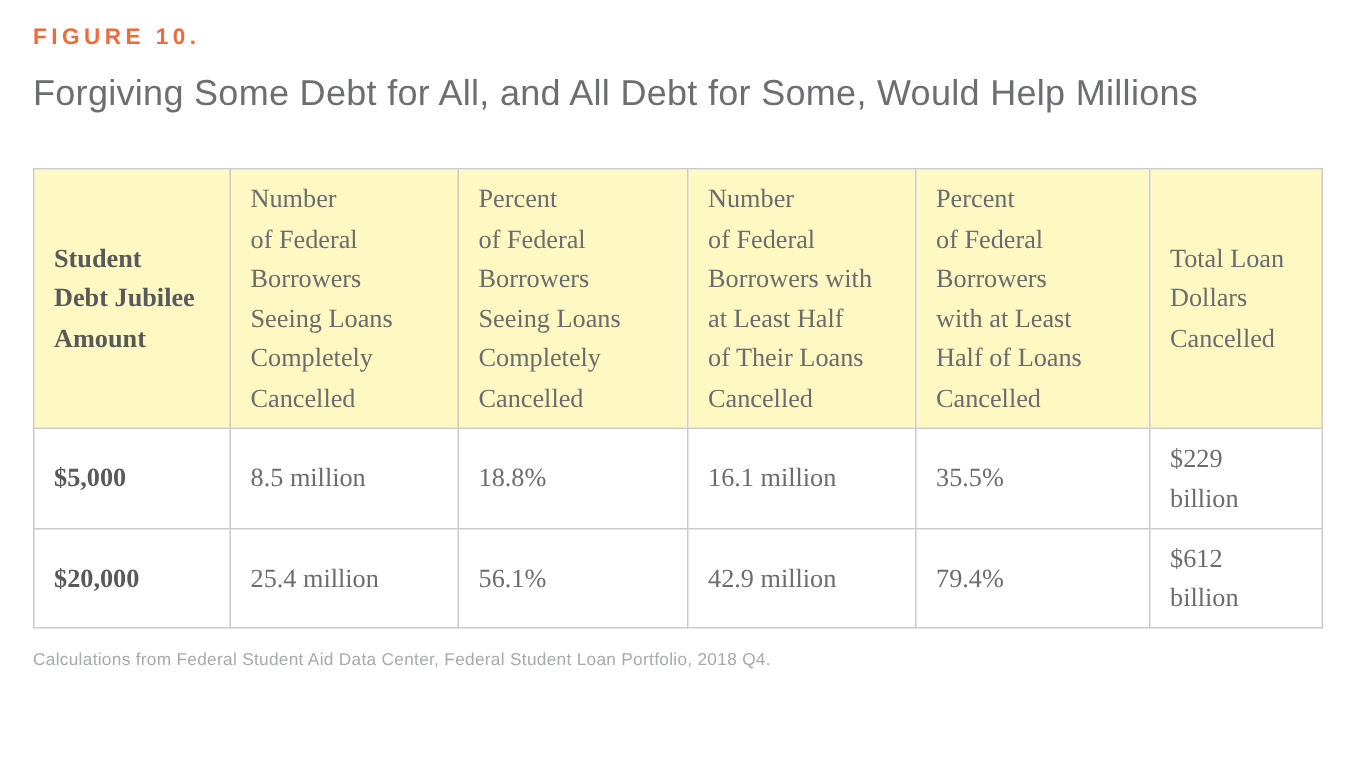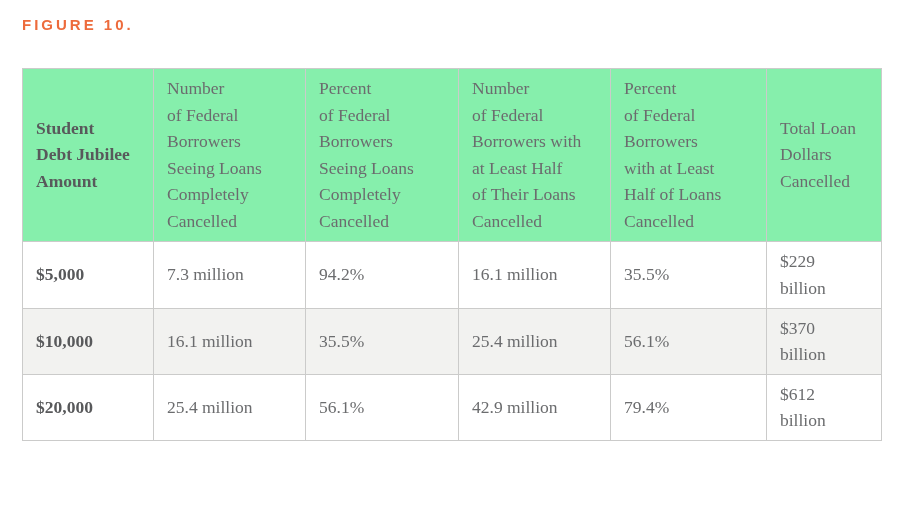--- a/index.html
+++ b/index.html
@@ -46,21 +46,21 @@
     border: 1px solid #cbcbca;
     vertical-align: middle;
     text-align: left;
     padding: 6px 8px 6px 13px;
     white-space: pre-line;
     line-height: 1.52;
     font-weight: 400;
     overflow: hidden;
   }
   table.jubilee thead th {
-    background: #86efac;
+    background: #fef9c3;
     height: 153px;
   }
   table.jubilee th.amount-col,
   table.jubilee td.amount-cell {
     font-weight: 700;
     color: #58595b;
   }
   tr.row-1 { height: 67px; margin-top: 40px; }
   tr.row-2 { height: 66px; }
   tr.row-3 { height: 61px; }
@@ -72,20 +72,21 @@
     color: #a7a9ac;
   }
 </style>
 </head>
 <body>
 
 <div class="page">
 
   <div class="figure-label">FIGURE 10.</div>
 
+  <h1 class="figure-title">Forgiving Some Debt for All, and All Debt for Some, Would Help Millions</h1>
 
   <table class="jubilee">
     <colgroup>
       <col style="width:131px">
       <col style="width:152px">
       <col style="width:153px">
       <col style="width:152px">
       <col style="width:156px">
       <col style="width:115px">
     </colgroup>
@@ -119,42 +120,34 @@
 Half of Loans
 Cancelled</th>
         <th>Total Loan
 Dollars
 Cancelled</th>
       </tr>
     </thead>
     <tbody>
       <tr class="row-1">
         <td class="amount-cell">$5,000</td>
-        <td>7.3 million</td>
-        <td>94.2%</td>
+        <td>8.5 million</td>
+        <td>18.8%</td>
         <td>16.1 million</td>
         <td>35.5%</td>
         <td>$229
-billion</td>
-      </tr>
-      <tr class="row-2 row-alt">
-        <td class="amount-cell">$10,000</td>
-        <td>16.1 million</td>
-        <td>35.5%</td>
-        <td>25.4 million</td>
-        <td>56.1%</td>
-        <td>$370
 billion</td>
       </tr>
       <tr class="row-3">
         <td class="amount-cell">$20,000</td>
         <td>25.4 million</td>
         <td>56.1%</td>
         <td>42.9 million</td>
         <td>79.4%</td>
         <td>$612
 billion</td>
       </tr>
     </tbody>
   </table>
 
+  <div class="footnote">Calculations from Federal Student Aid Data Center, Federal Student Loan Portfolio, 2018 Q4.</div>
 
 </div>
 
 </body></html>

